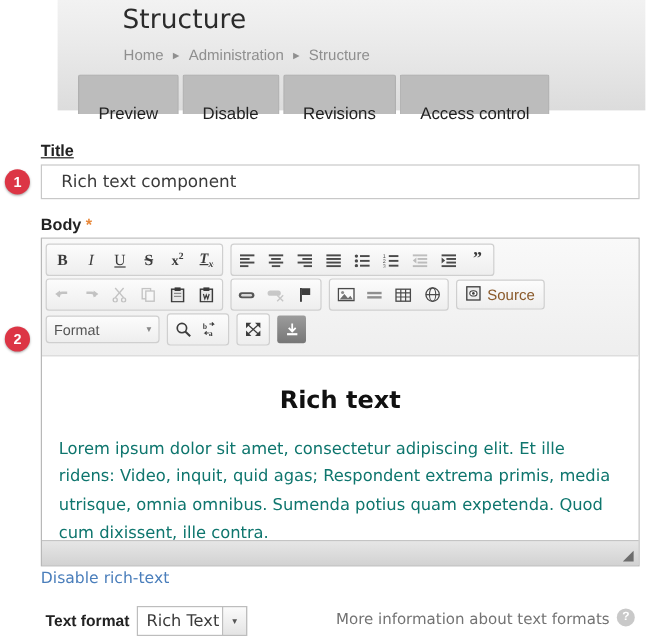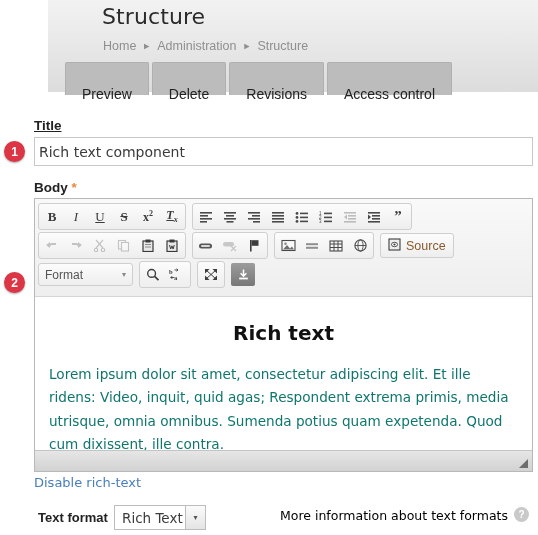--- a/index.html
+++ b/index.html
@@ -49,21 +49,21 @@
 
   
   .label{
     position:absolute; font-size:13.5px; font-weight:bold; color:#222;
   }
   .req{ color:#e8883a; font-weight:bold; }
 
   .title-input{
     position:absolute; left:34px; top:137px; width:499px; height:29px;
     box-sizing:border-box; border:1px solid #c8c8c8; background:#fff;
-    font-size:14px; color:#3a3a3a; padding:0 4px;
+    font-size:14px; color:#3a3a3a; padding:0 16px;
     font-family:"DejaVu Sans", sans-serif;
   }
 
   
   .badge{
     position:absolute; width:21px; height:21px; border-radius:50%;
     background:#dc3545; color:#fff; font-size:12px; font-weight:bold;
     display:flex; align-items:center; justify-content:center;
     box-shadow:0 1px 2px rgba(0,0,0,.35);
     font-family:"Liberation Sans", sans-serif;
@@ -147,21 +147,21 @@
     font-size:13.5px; color:#3b3b3b; font-family:"DejaVu Sans", sans-serif;
   }
   .tf-arrow{
     position:absolute; left:185px; top:505px; width:21px; height:25px;
     border:1px solid #bdbdbd; box-sizing:border-box;
     background: linear-gradient(to bottom,#fbfbfb,#e4e4e4);
     display:flex; align-items:center; justify-content:center;
     font-size:8px; color:#555;
   }
   .more-info{
-    position:absolute; right:30px; top:508px; font-size:12.5px; color:#000000;
+    position:absolute; right:30px; top:508px; font-size:12.5px; color:#737373;
     text-decoration:none; font-family:"DejaVu Sans", sans-serif;
   }
   .help-ico{
     position:absolute; right:9px; top:507px; width:15px;height:15px;border-radius:50%;
     background:#c9c9c9; color:#fff; font-size:10px; font-weight:bold;
     display:flex;align-items:center;justify-content:center;
     font-family:"Liberation Sans", sans-serif;
   }
 </style>
 </head>
@@ -175,21 +175,21 @@
       <a href="#">Home</a>
       <span class="crumb-sep">►</span>
       <a href="#">Administration</a>
       <span class="crumb-sep">►</span>
       <a href="#">Structure</a>
     </div>
   </div>
 
   <div class="tabs">
     <div class="tab">Preview</div>
-    <div class="tab">Delete</div>
+    <div class="tab">Disable</div>
     <div class="tab">Revisions</div>
     <div class="tab">Access control</div>
   </div>
 
   <div class="label" style="left:34px; top:118px;text-decoration:underline;">Title</div>
   <div class="badge" style="left:4px; top:141px;">1</div>
   <input class="title-input" value="Rich text component" style="">
 
   <div class="label" style="left:34px; top:180px;">
     <span>Body</span>

